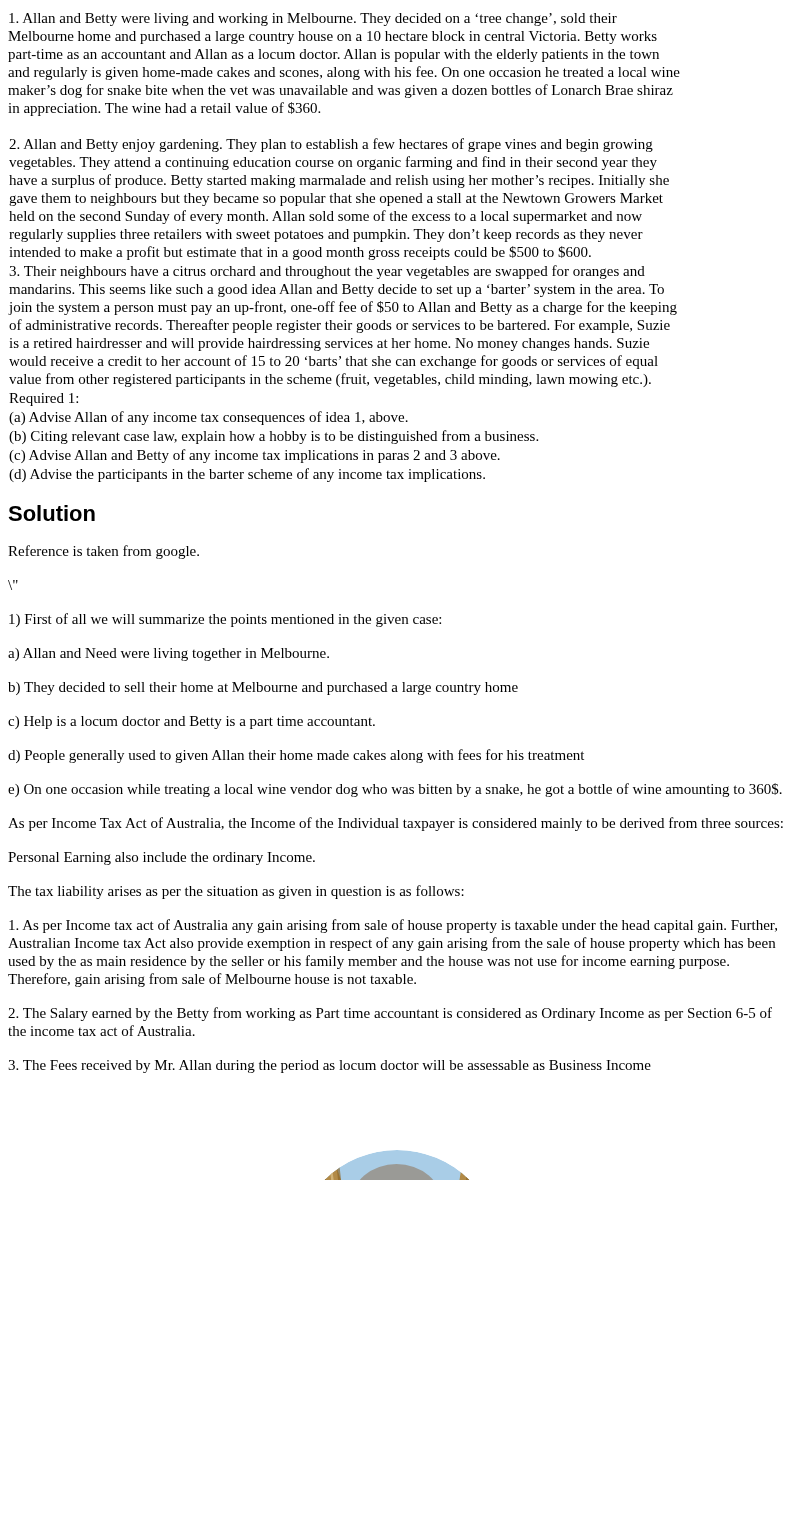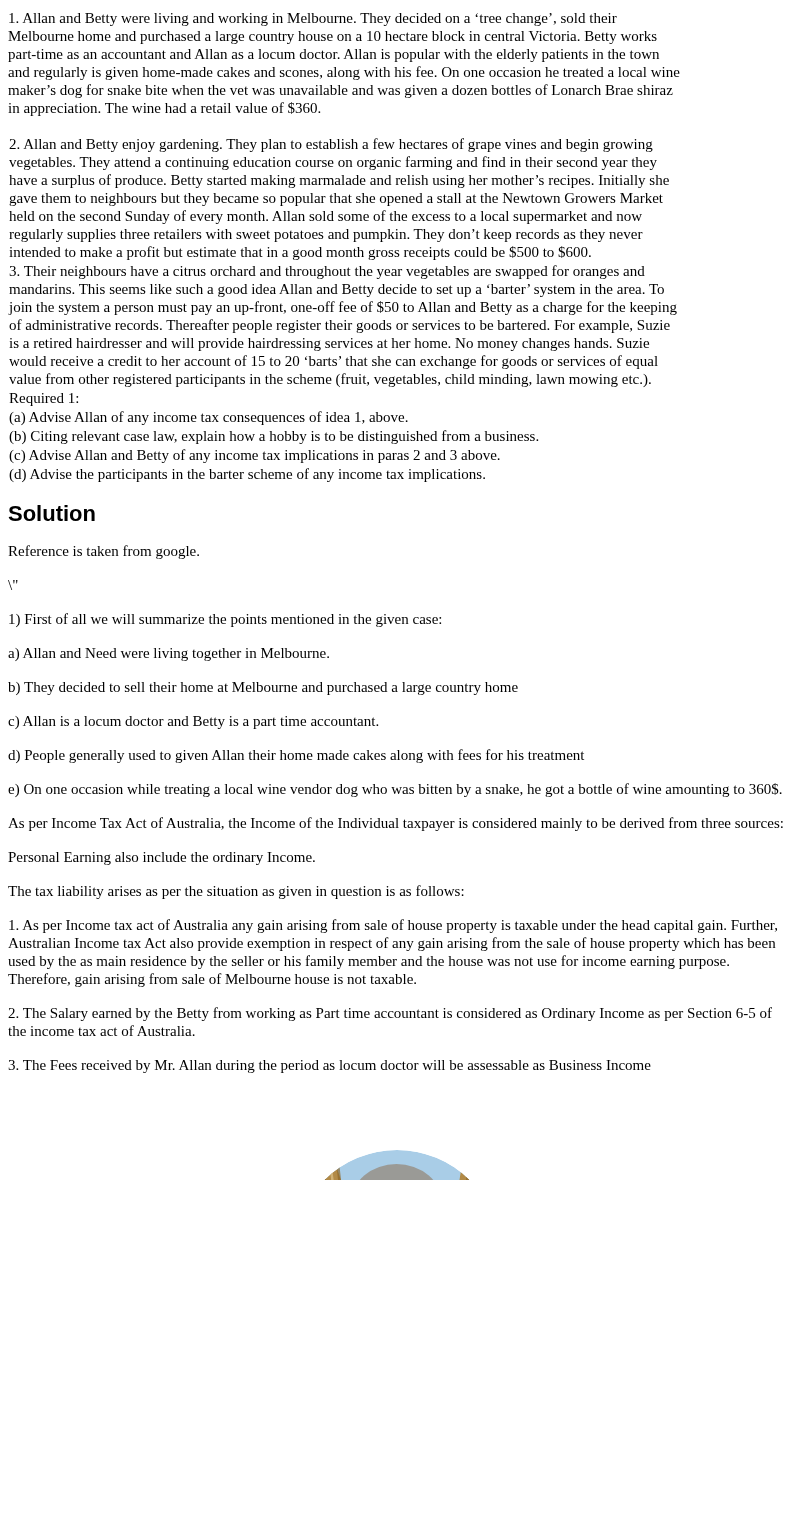--- a/index.html
+++ b/index.html
@@ -55,21 +55,21 @@
       <div class="qline">(c) Advise Allan and Betty of any income tax implications in paras 2 and 3 above.</div>
       <div class="qline">(d) Advise the participants in the barter scheme of any income tax implications.</div>
 
       <h2 class="sol">Solution</h2>
 
       <p class="s">Reference is taken from google.</p>
       <p class="s">\"</p>
       <p class="s">1) First of all we will summarize the points mentioned in the given case:</p>
       <p class="s">a) Allan and Need were living together in Melbourne.</p>
       <p class="s">b) They decided to sell their home at Melbourne and purchased a large country home</p>
-      <p class="s">c) Allan is a locum doctor and Betty is a part time accountant.</p>
+      <p class="s">c) Help is a locum doctor and Betty is a part time accountant.</p>
       <p class="s">d) People generally used to given Allan their home made cakes along with fees for his treatment</p>
       <p class="s">e) On one occasion while treating a local wine vendor dog who was bitten by a snake, he got a bottle of wine amounting to 360$.</p>
       <p class="s">As per Income Tax Act of Australia, the Income of the Individual taxpayer is considered mainly to be derived from three sources:</p>
       <p class="s">Personal Earning also include the ordinary Income.</p>
       <p class="s">The tax liability arises as per the situation as given in question is as follows:</p>
       <p class="s">1. As per Income tax act of Australia any gain arising from sale of house property is taxable under the head capital gain. Further, Australian Income tax Act also provide exemption in respect of any gain arising from the sale of house property which has been used by the as main residence by the seller or his family member and the house was not use for income earning purpose. Therefore, gain arising from sale of Melbourne house is not taxable.</p>
       <p class="s">2. The Salary earned by the Betty from working as Part time accountant is considered as Ordinary Income as per Section 6-5 of the income tax act of Australia.</p>
       <p class="s">3. The Fees received by Mr. Allan during the period as locum doctor will be assessable as Business Income</p>
     </div>
   </div>

